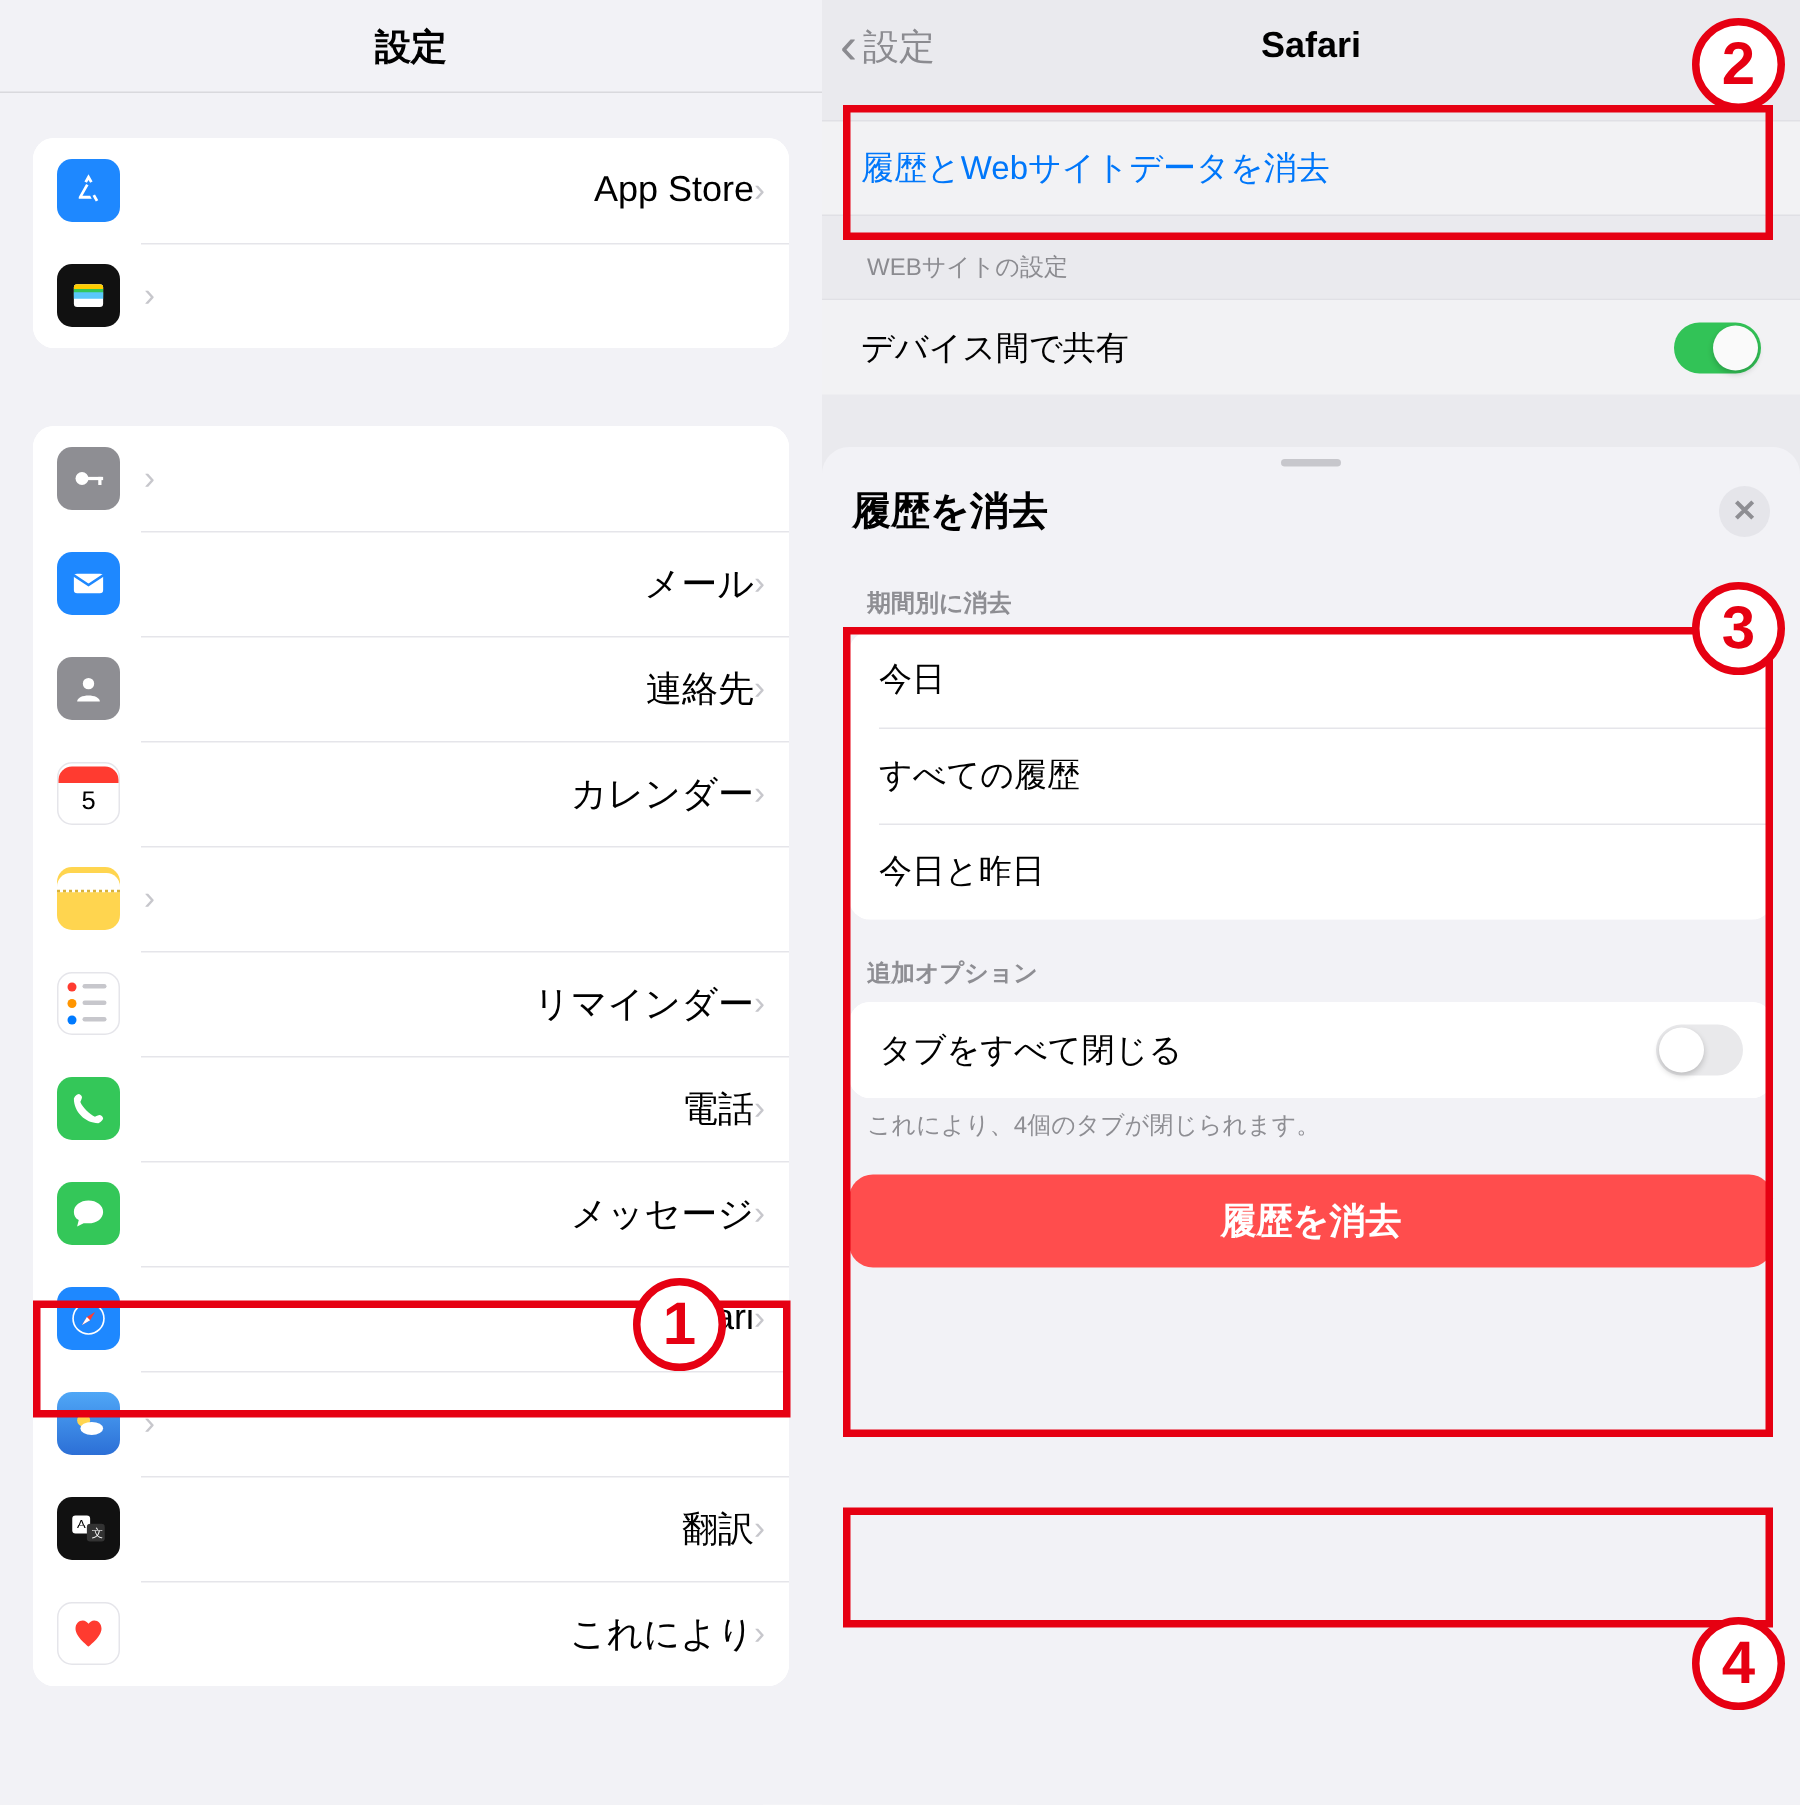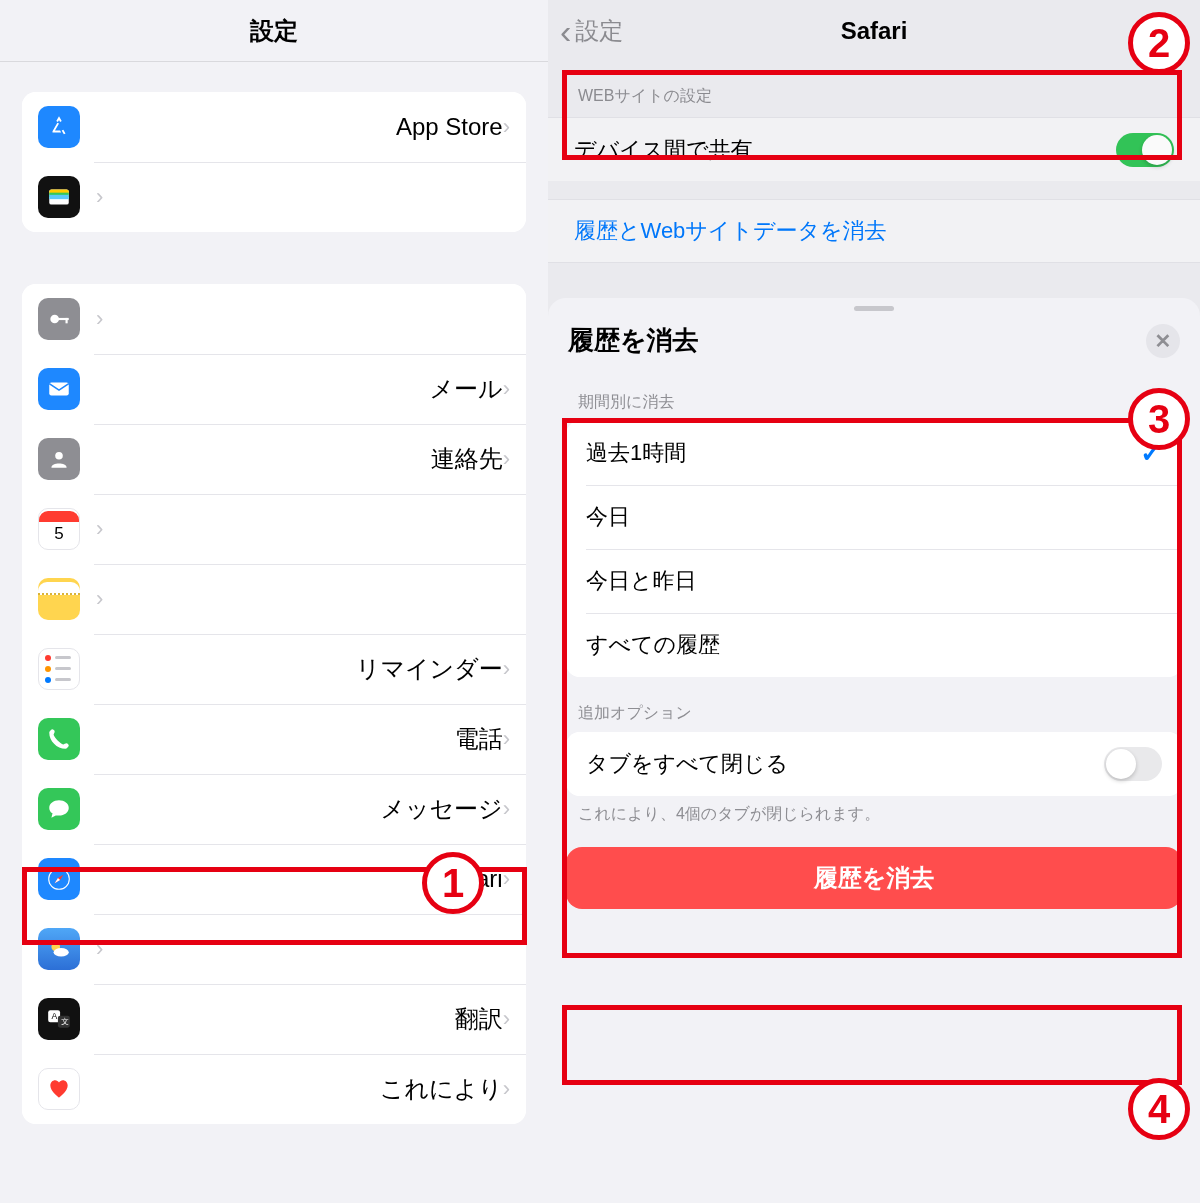--- a/index.html
+++ b/index.html
@@ -192,21 +192,21 @@
     }
     .sheet-header h2 {
       font-size: 26px; font-weight: 700;
     }
     .close-btn {
       width: 34px; height: 34px; border-radius: 50%;
       background: #e5e5ea;
       display: flex; align-items: center; justify-content: center;
       color: #8e8e93; font-size: 20px; font-weight: 700;
     }
-    .sheet .group-header { padding: 26px 30px 8px 30px; }
+    .sheet .group-header { padding: 26px 30px 8px 30px; font-weight: bold; }
     .sheet-list {
       margin: 0 18px;
       border-radius: 14px;
       overflow: hidden;
       background: #fff;
     }
     .sheet-row {
       height: 64px;
       display: flex; align-items: center;
       justify-content: space-between;
@@ -330,20 +330,21 @@
           </svg>
       </div>
       <span class="label">連絡先</span>
       <span class="chev">›</span>
     </div>
     <div class="row">
       <div class="icon ic-calendar" style="flex-direction:column;">
         <div style="width:100%;height:11px;background:#ff3b30;border-radius:9px 9px 0 0;margin-top:-1px;"></div>
         <div style="font-size:17px;color:#000;font-weight:400;line-height:1.4;">5</div>
       </div>
+      <span class="label">カレンダー</span>
       <span class="chev">›</span>
     </div>
     <div class="row">
       <div class="icon ic-notes">
         <div style="width:100%;height:13px;background:#fff;border-radius:9px 9px 0 0;margin-top:-21px;border-bottom:2px dotted #d9b33a;"></div>
       </div>
       <span class="chev">›</span>
     </div>
     <div class="row">
       <div class="icon ic-remind">
@@ -427,61 +428,57 @@
 
 <div class="panel-right">
   <div class="header">
     <div class="back-btn">
       <span class="chev-left">‹</span>
       <span>設定</span>
     </div>
     <h1>Safari</h1>
   </div>
 
+  <div class="right-group" style="margin-top:18px;">
+    <div class="right-row link">
+      <span>履歴とWebサイトデータを消去</span>
+    </div>
+  </div>
+
   <div class="right-group">
     <div class="group-header">WEBサイトの設定</div>
     <div class="right-row" style="border-bottom:none;">
       <span>デバイス間で共有</span>
       <div class="toggle on">
           <div class="knob"></div>
         </div>
     </div>
   </div>
 
-  <div class="right-group" style="margin-top:18px;">
-    <div class="right-row link">
-      <span>履歴とWebサイトデータを消去</span>
-    </div>
-  </div>
-
   <div class="dim-overlay"></div>
 
   <div class="sheet" style="top:298px;">
     <div class="sheet-handle"></div>
     <div class="sheet-header">
       <h2>履歴を消去</h2>
       <div class="close-btn">
         <span>✕</span>
       </div>
     </div>
 
     <div class="group-header">期間別に消去</div>
     <div class="sheet-list">
       <div class="sheet-row">
-        <span>過去1時間</span>
-        <span class="checkmark">✓</span>
+        <span>今日</span>
       </div>
       <div class="sheet-row">
-        <span>今日</span>
+        <span>すべての履歴</span>
       </div>
       <div class="sheet-row">
         <span>今日と昨日</span>
-      </div>
-      <div class="sheet-row">
-        <span>すべての履歴</span>
       </div>
     </div>
 
     <div class="group-header">追加オプション</div>
     <div class="sheet-list">
       <div class="sheet-row">
         <span>タブをすべて閉じる</span>
         <div class="toggle off">
             <div class="knob"></div>
           </div>

